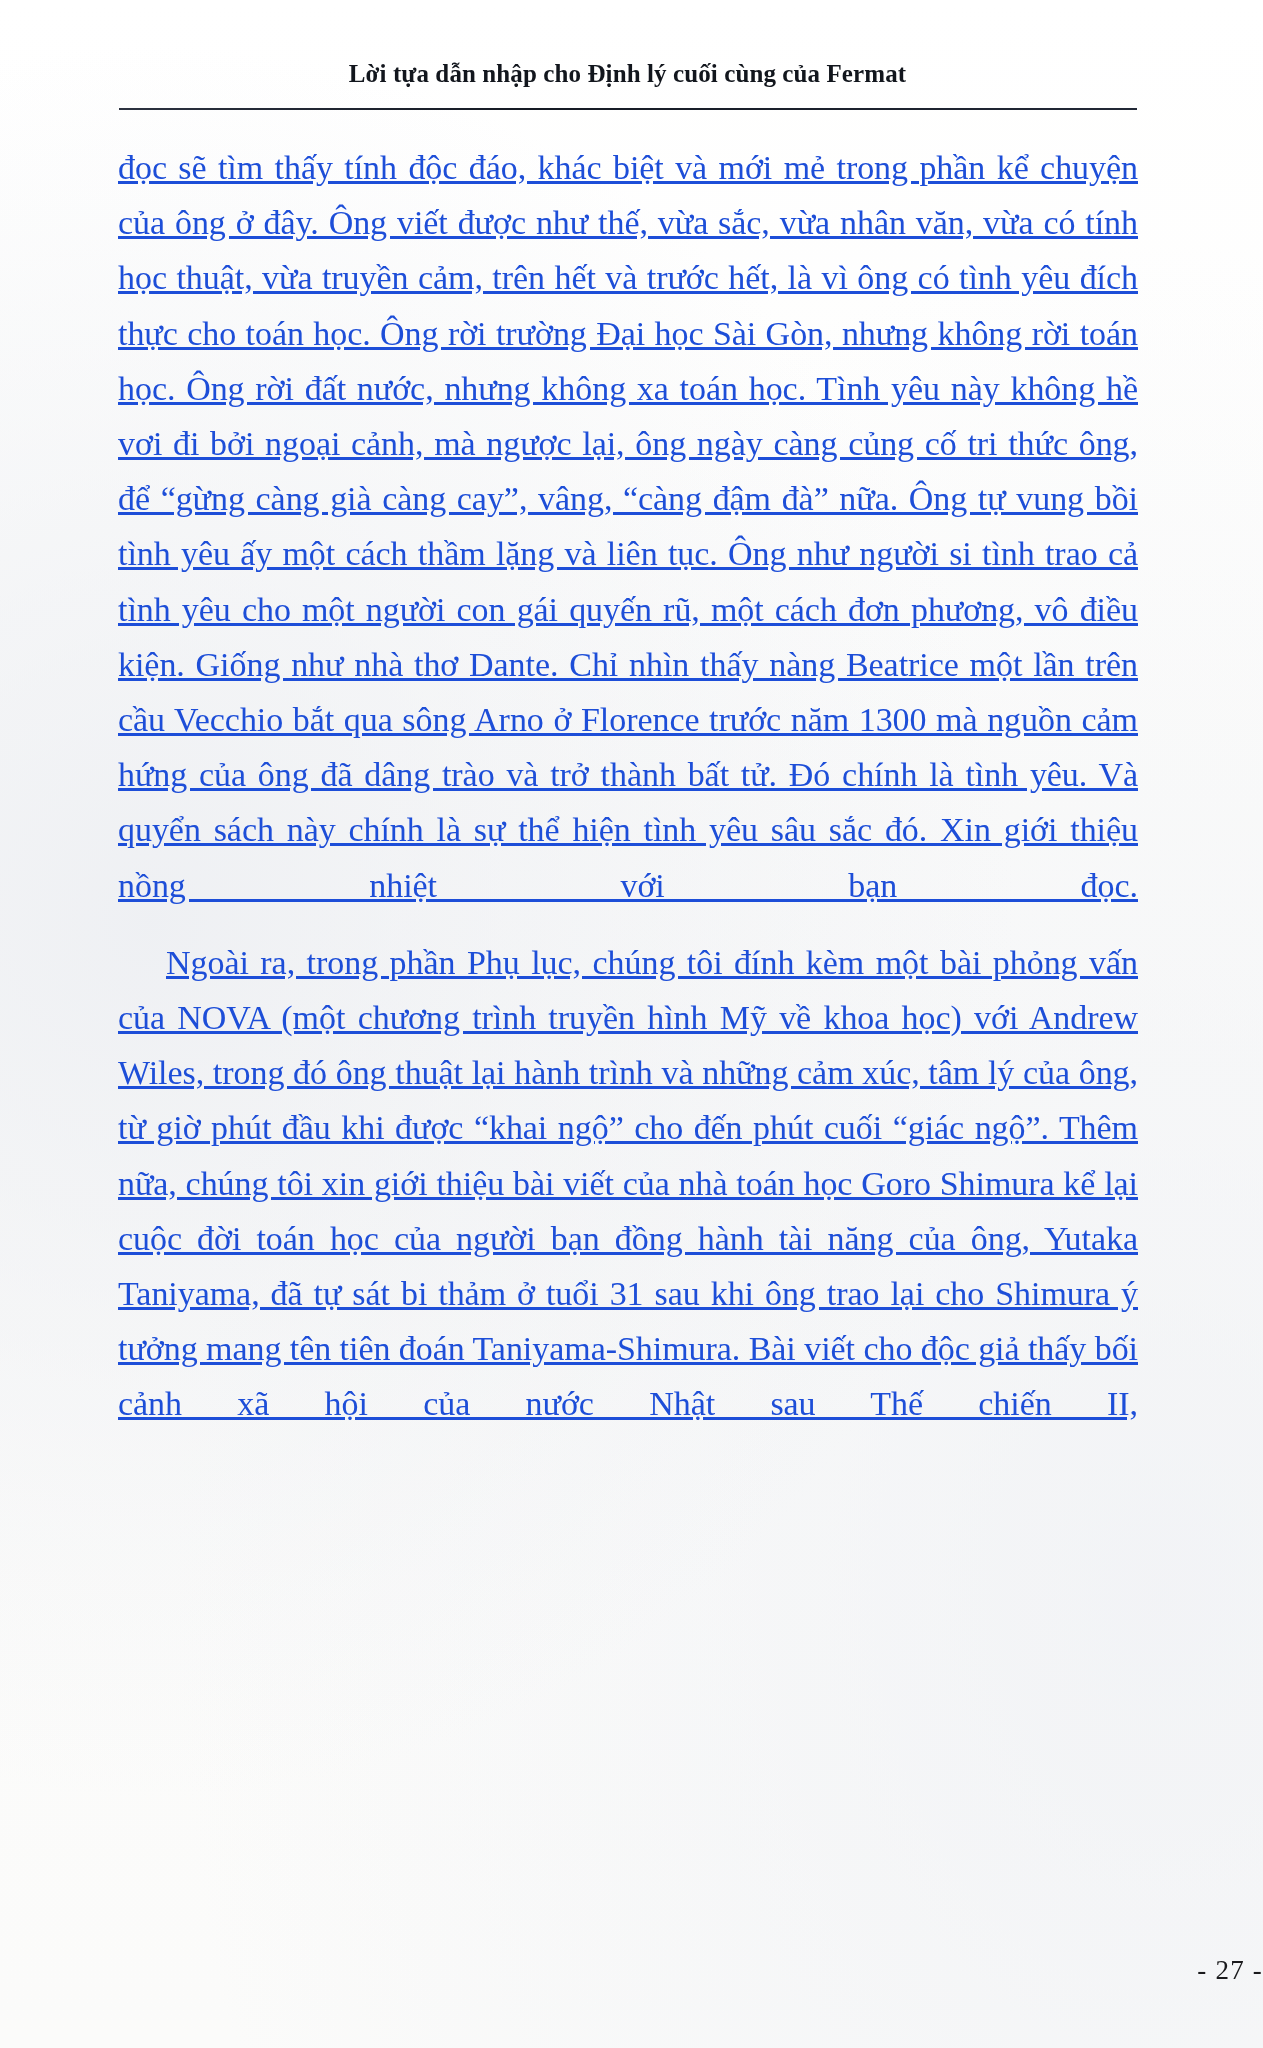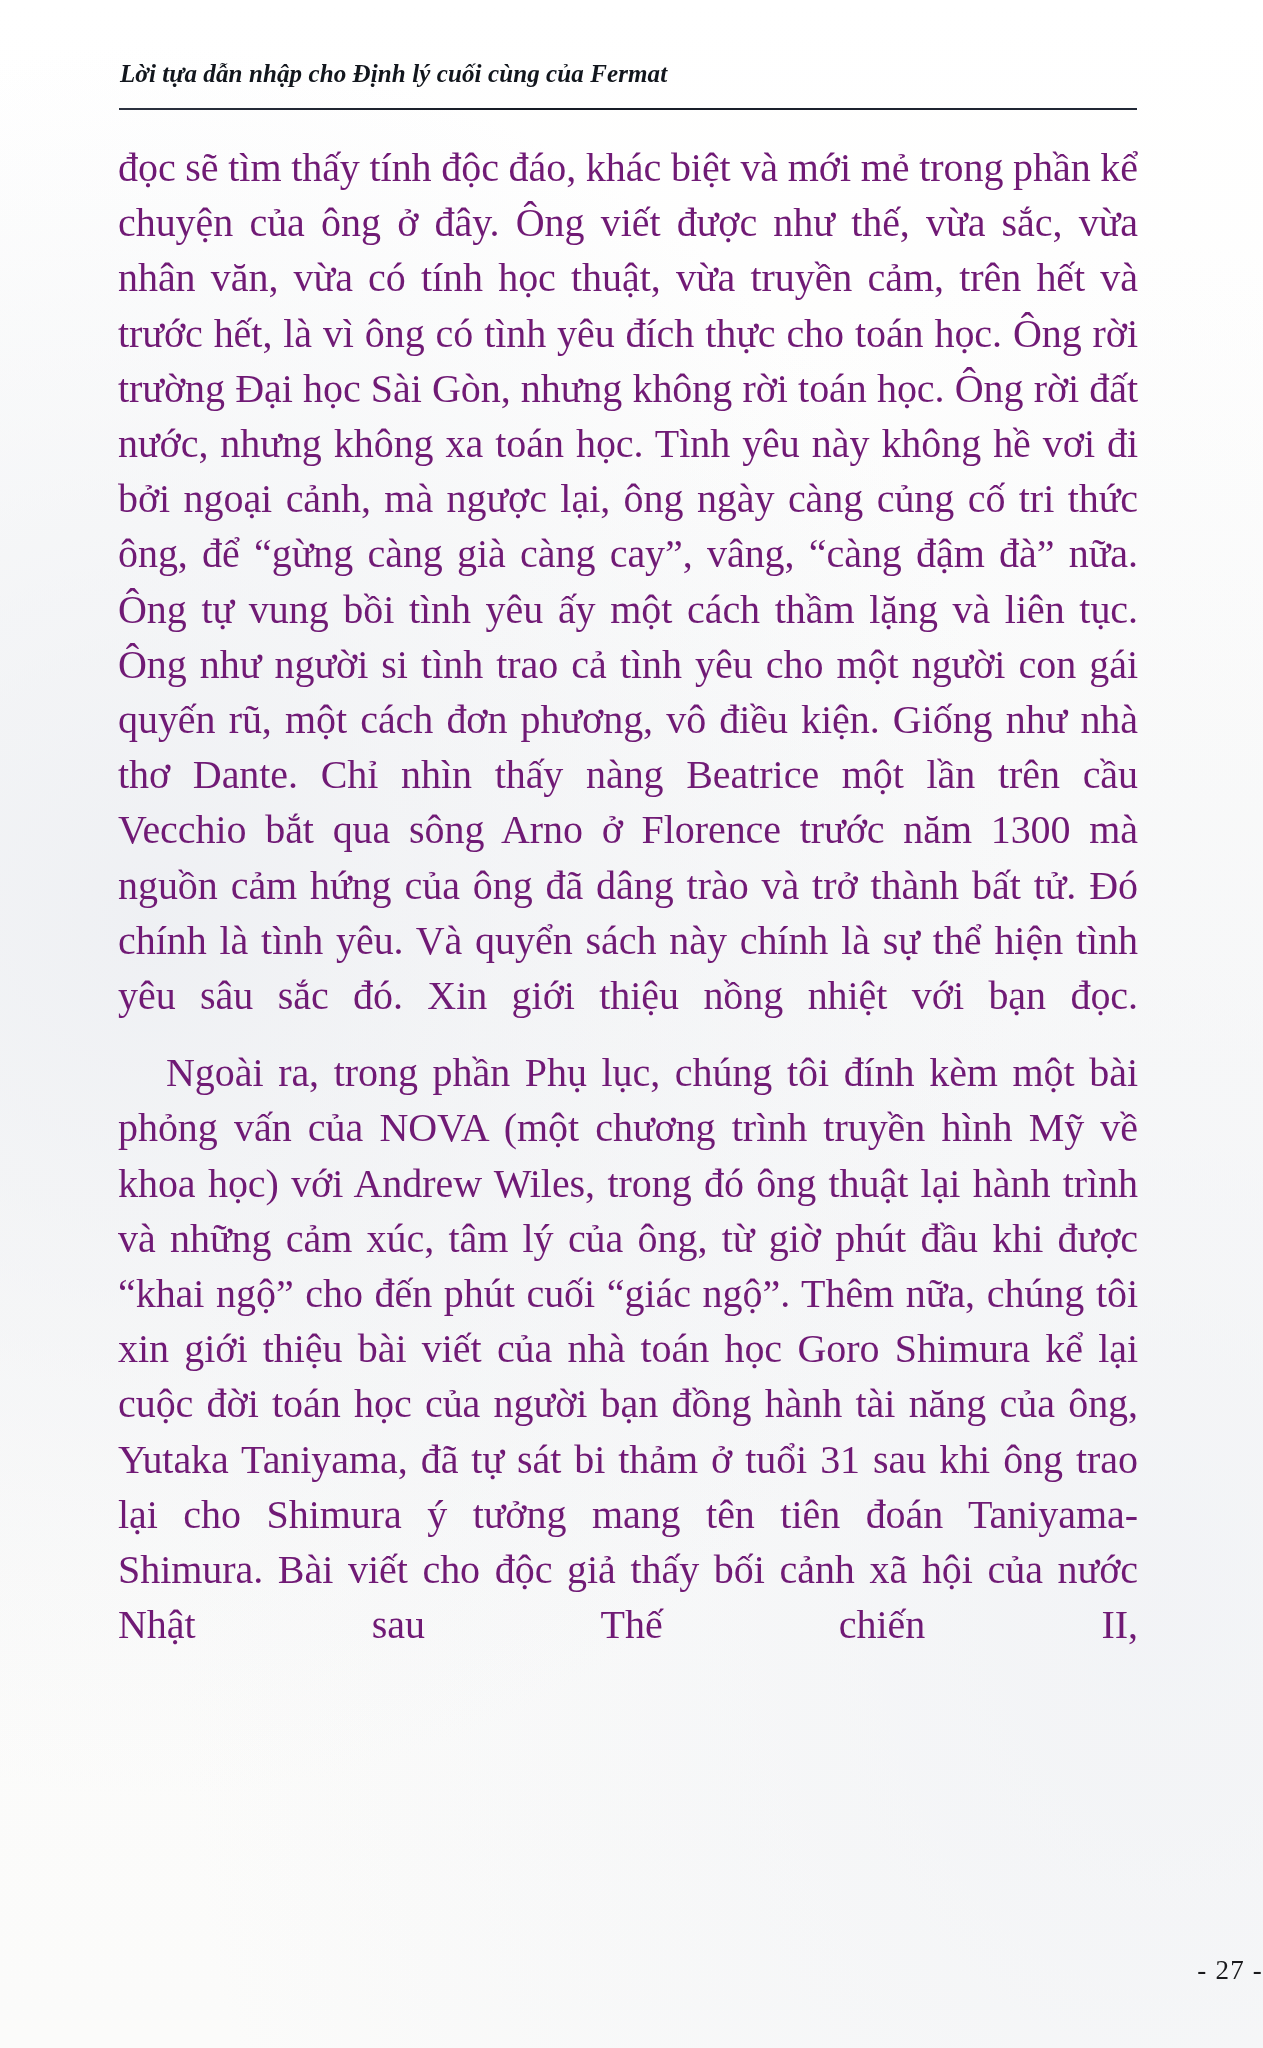--- a/index.html
+++ b/index.html
@@ -27,22 +27,21 @@
       linear-gradient(180deg, #ffffff 0%, #fcfcfb 40%, #fbfbfa 100%);
     pointer-events: none;
   }
 
   
   .running-head {
     position: absolute;
     top: 60px;
     left: 120px;
     width: 1015px;
-    text-align: left;
-    font-style: italic;
+    text-align: center;
     font-weight: 700;
     font-size: 25px;
     letter-spacing: 0.1px;
     color: #12161d;
     white-space: nowrap;
   }
   .rule {
     position: absolute;
     top: 108px;
     left: 119px;
@@ -53,27 +52,28 @@
 
   
   .body-col {
     position: absolute;
     top: 140px;
     left: 118px;
     width: 1020px;
   }
   p.para {
     margin: 0;
-    font-size: 40px;
+    font-size: 34px;
     line-height: 55.2px;
     text-align: justify;
     text-align-last: left;
     word-spacing: -0.3px;
     letter-spacing: -0.05px;
-    color: #701a75;
+    color: #1d4ed8;
+    text-decoration: underline;
   }
   p.para.indent {
     text-indent: 48px;
     margin-top: 22px;
   }
   p.para.last-justify {
     text-align: justify;
     text-align-last: justify;
   }
 

